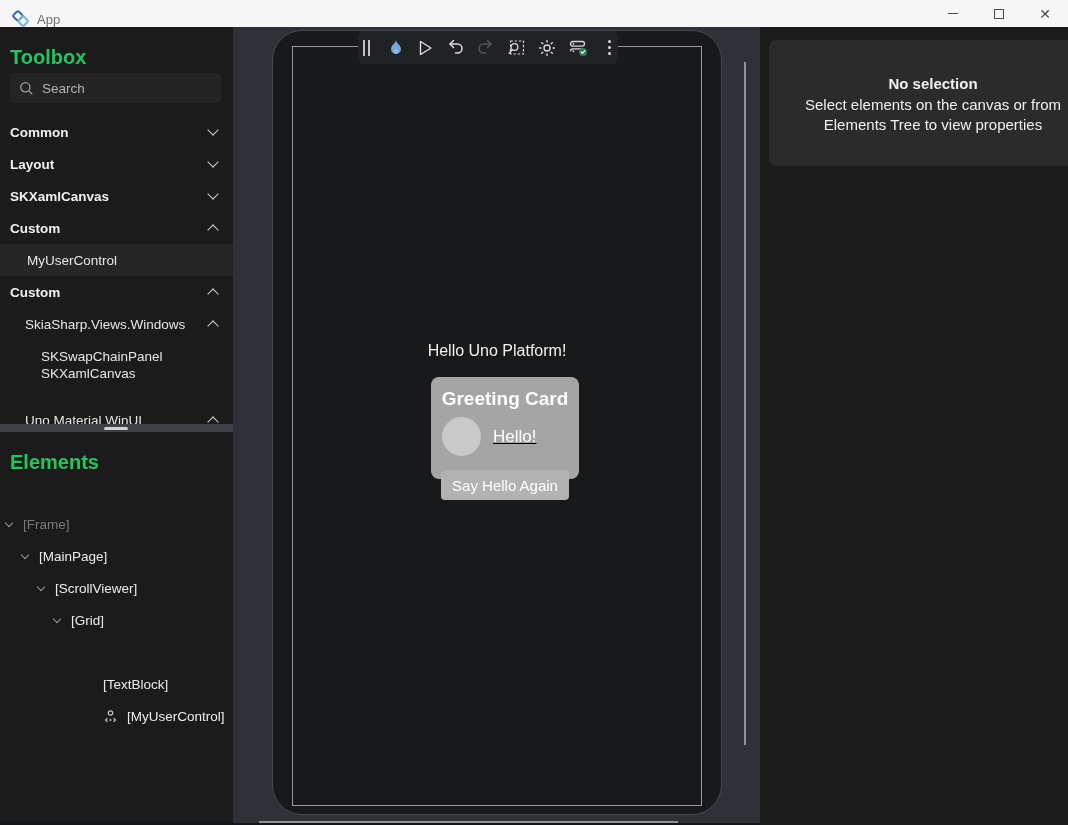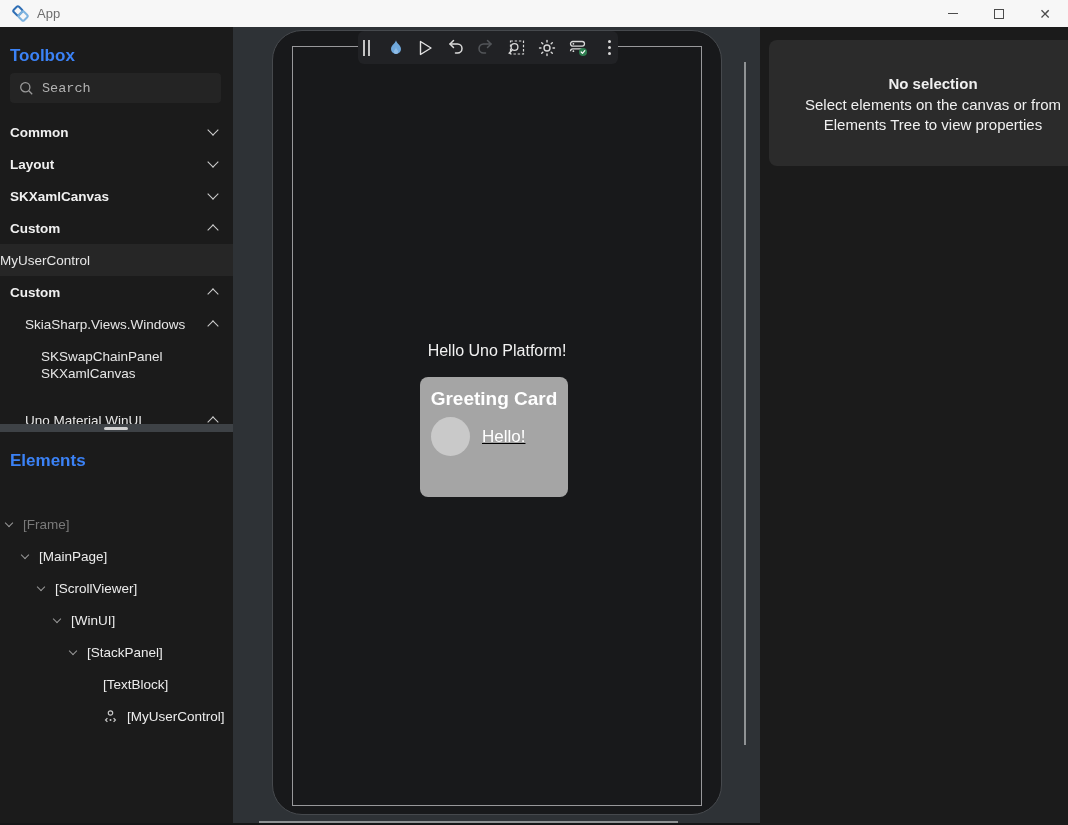--- a/index.html
+++ b/index.html
@@ -2,39 +2,39 @@
 <html><head>
 <meta charset="utf-8">
 <style>
   * { margin:0; padding:0; box-sizing:border-box; }
   html,body { width:1068px; height:825px; overflow:hidden; background:#2e3236;
               font-family:"Liberation Sans", sans-serif; }
   .abs { position:absolute; }
 
   
   .titlebar { left:0; top:0; width:1068px; height:27px; background:#f7f7f7;
-              display:flex; align-items:center; }
+              display:flex; align-items:flex-end; }
   .titlebar .logo { margin-left:12px; width:17px; height:17px; display:flex; align-items:center; }
   .titlebar .app-title { margin-left:8px; font-size:13px; color:#6e6e6e; }
   .win-controls { margin-left:auto; display:flex; height:100%; }
   .win-btn { width:46px; height:100%; display:flex; align-items:center; justify-content:center;
              background:transparent; border:none; cursor:default; }
   .glyph-min { width:10px; height:0; border-top:1px solid #4c4c4c; display:block; }
   .glyph-max { width:10px; height:10px; border:1px solid #4c4c4c; display:block; }
   .glyph-close { font-size:14px; color:#4c4c4c; line-height:1; }
 
   
   .left-panel { left:0; top:27px; width:233px; height:798px; background:#1b1b1b; color:#e8e8e8; }
   .toolbox-clip { position:absolute; left:0; top:0; width:233px; height:397px; overflow:hidden; }
-  .panel-h { font-size:17px; font-weight:bold; color:#3b82f6; padding:19px 10px 0 10px; }
+  .panel-h { font-size:20px; font-weight:bold; color:#22c55e; padding:19px 10px 0 10px; }
   .searchbox { position:absolute; left:10px; top:46px; width:211px; height:30px; background:#242424;
                border-radius:4px; display:flex; align-items:center; }
   .searchbox svg { margin-left:9px; }
   .searchbox input { background:transparent; border:none; outline:none; color:#e0e0e0;
-                     font-size:13.5px; margin-left:8px; width:160px; font-family:Liberation Mono, monospace; }
+                     font-size:13.5px; margin-left:8px; width:160px; font-family:Liberation Sans, sans-serif; }
   .searchbox input::placeholder { color:#b3b3b3; }
   .tb-row { position:absolute; left:0; width:233px; height:32px; display:flex; align-items:center; cursor:default; }
   .tb-label { font-size:13.5px; font-weight:bold; color:#f0f0f0; margin-left:10px; }
   .tb-item-label { font-size:13.5px; font-weight:normal; color:#e6e6e6; }
   .chev { width:8px; height:8px; border-right:1.5px solid #cfcfcf; border-bottom:1.5px solid #cfcfcf;
           display:inline-block; position:absolute; right:16px; }
   .chev.down { transform:rotate(45deg); top:10px; }
   .chev.up { transform:rotate(-135deg); top:14px; }
   .row-selected { background:#262626; }
   .splitter { position:absolute; left:0; top:397px; width:233px; height:8px; background:#3e4246; }
@@ -59,21 +59,21 @@
                     border-radius:6px; display:flex; align-items:center; justify-content:center; gap:13px; }
   .tool-btn { background:transparent; border:none; display:flex; align-items:center; justify-content:center;
               width:20px; height:22px; cursor:default; }
   .drag-bars { display:flex; gap:3px; }
   .drag-bars i { width:2px; height:16px; background:#c4c4c4; display:block; }
   .kebab { display:flex; flex-direction:column; gap:3px; }
   .kebab i { width:3px; height:3px; border-radius:50%; background:#d8d8d8; display:block; }
 
   
   .canvas-heading { left:292px; top:342px; width:410px; text-align:center; font-size:16px; color:#f2f2f2; }
-  .gcard { left:420px; top:377px; width:148px; height:120px; background:#a5a5a5; border-radius:8px; }
+  .gcard { left:431px; top:377px; width:148px; height:102px; background:#a5a5a5; border-radius:8px; }
   .gcard-title { text-align:center; font-size:19px; font-weight:bold; color:#fff; padding-top:11px; }
   .gcard-row { display:flex; align-items:center; margin:7px 0 0 11px;text-decoration:underline; }
   .avatar { width:39px; height:39px; border-radius:50%; background:#c9c9c9; }
   .gcard-hello { font-size:17px; color:#fff; margin-left:12px; }
   .gcard-btn { position:absolute; left:10px; top:93px; width:128px; height:30px; background:#b2b2b2;
                border:none; border-radius:4px; color:#fff; font-size:15px; font-family:inherit; cursor:default; }
 
   .v-scrollbar { left:744px; top:62px; width:2px; height:683px; background:#8f9294; }
   .h-scrollbar { left:259px; top:821px; width:419px; height:2px; background:#8f9294; }
   .bottom-strip { left:0; top:823px; width:1068px; height:2px; background:#151617; }
@@ -132,21 +132,21 @@
     </div>
     <div class="tb-row" style="top:153px">
       <span class="tb-label">SKXamlCanvas</span>
       <i class="chev down"></i>
     </div>
     <div class="tb-row" style="top:185px">
       <span class="tb-label">Custom</span>
       <i class="chev up"></i>
     </div>
     <div class="tb-row row-selected" style="top:217px">
-      <span class="tb-item-label" style="">MyUserControl</span>
+      <span class="tb-item-label" style="margin-left:27px">MyUserControl</span>
     </div>
     <div class="tb-row" style="top:249px">
       <span class="tb-label">Custom</span>
       <i class="chev up"></i>
     </div>
     <div class="tb-row" style="top:281px">
       <span class="tb-item-label" style="margin-left:25px">SkiaSharp.Views.Windows</span>
       <i class="chev up"></i>
     </div>
     <div class="tb-row" style="top:313px">
@@ -175,25 +175,21 @@
     <div class="tree-row" style="top:108px">
       <i class="tchev" style="left:22px"></i>
       <span class="tree-label" style="left:39px">[MainPage]</span>
     </div>
     <div class="tree-row" style="top:140px">
       <i class="tchev" style="left:38px"></i>
       <span class="tree-label" style="left:55px">[ScrollViewer]</span>
     </div>
     <div class="tree-row" style="top:172px">
       <i class="tchev" style="left:54px"></i>
-      <span class="tree-label" style="left:71px">[WinUI]</span>
-    </div>
-    <div class="tree-row" style="top:204px">
-      <i class="tchev" style="left:70px"></i>
-      <span class="tree-label" style="left:87px">[StackPanel]</span>
+      <span class="tree-label" style="left:71px">[Grid]</span>
     </div>
     <div class="tree-row" style="top:236px">
       <span class="tree-label" style="left:103px">[TextBlock]</span>
     </div>
     <div class="tree-row" style="top:268px">
       <svg width="13" height="13" viewBox="0 0 13 13" style="position:absolute;left:104px;top:10px">
         <circle cx="6.5" cy="3" r="2.2" fill="none" stroke="#c8c8c8" stroke-width="1.2"></circle>
         <path d="M3.4 8.2 L1.6 10 L3.4 11.8" fill="none" stroke="#c8c8c8" stroke-width="1.2"></path>
         <path d="M9.6 8.2 L11.4 10 L9.6 11.8" fill="none" stroke="#c8c8c8" stroke-width="1.2"></path>
         <circle cx="6.5" cy="10" r="1" fill="#c8c8c8"></circle>
@@ -279,20 +275,21 @@
 </div>
 
 <div class="abs canvas-heading">Hello Uno Platform!</div>
 
 <div class="abs gcard">
   <div class="gcard-title">Greeting Card</div>
   <div class="gcard-row">
     <span class="avatar"></span>
     <span class="gcard-hello">Hello!</span>
   </div>
+  <button class="gcard-btn">Say Hello Again</button>
 </div>
 
 <div class="abs v-scrollbar"></div>
 <div class="abs h-scrollbar"></div>
 <div class="abs bottom-strip"></div>
 
 <div class="abs right-panel">
   <div class="no-sel-card">
     <div class="no-sel-title">No selection</div>
     <div class="no-sel-msg">Select elements on the canvas or from Elements Tree to view properties</div>

